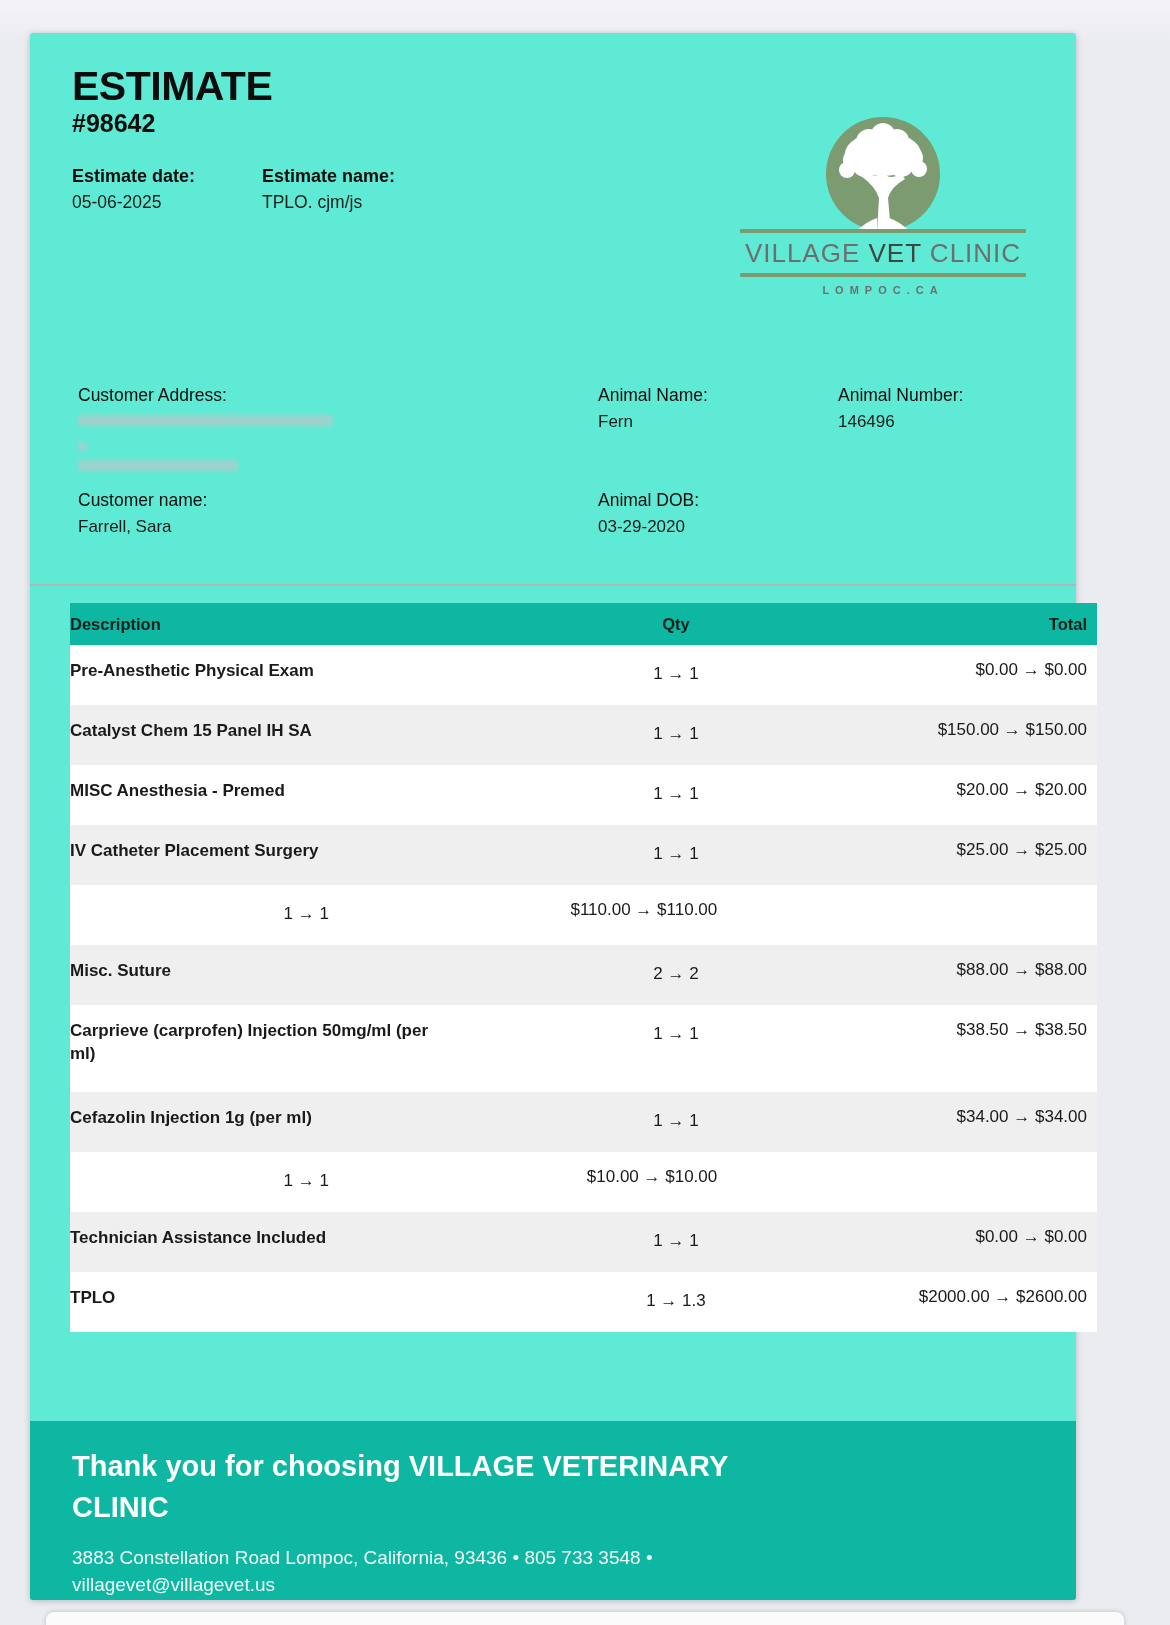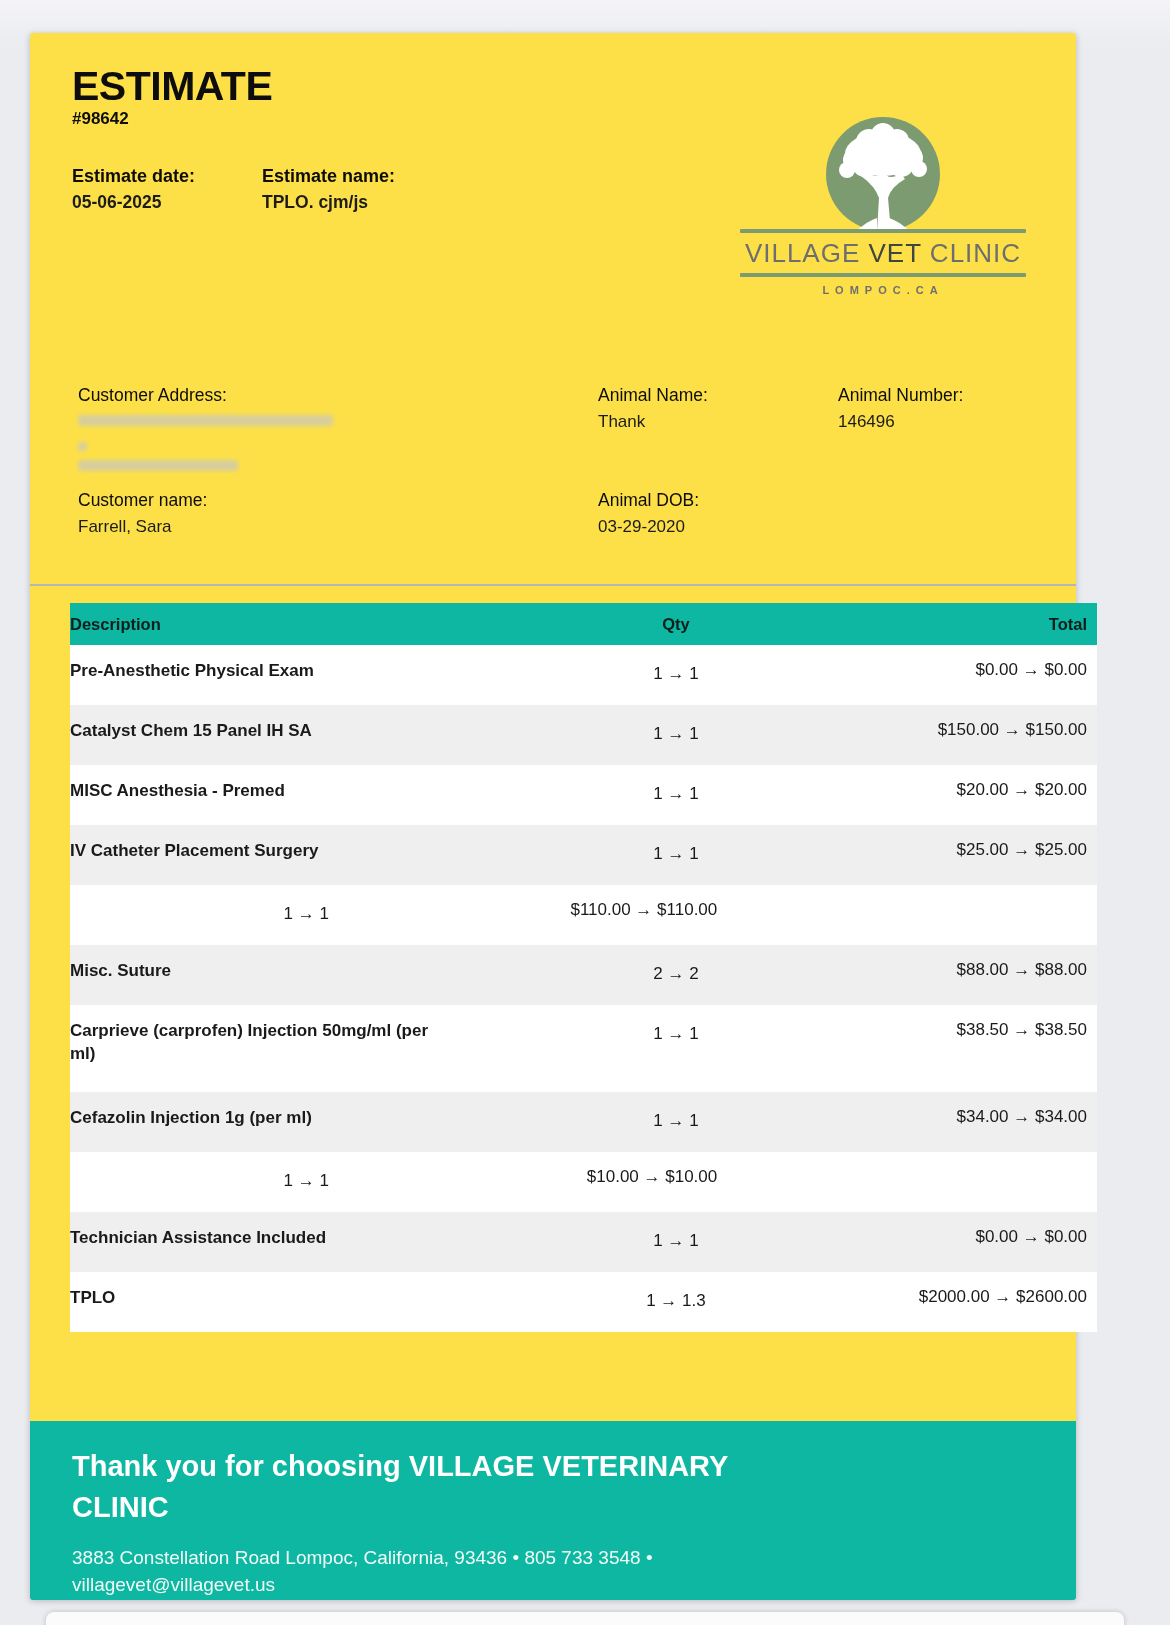--- a/index.html
+++ b/index.html
@@ -6,29 +6,29 @@
   html,body { width:1170px; height:1625px; }
   body {
     font-family:"Liberation Sans","DejaVu Sans",sans-serif;
     background:linear-gradient(#f4f4f8 0px,#ebecf0 45px,#ebecf0 100%);
     color:#1a1a1a;
     position:relative;
     overflow:hidden;
   }
   .card {
     position:absolute; left:30px; top:33px; width:1046px; height:1567px;
-    background:#fde047; border-radius:3px;
+    background:#5eead4; border-radius:3px;
     box-shadow:0 1px 6px rgba(50,50,65,.28);
   }
   
   .doc-title { position:absolute; left:42px; top:30px; font-size:41px; font-weight:800; letter-spacing:-.5px; color:#0d0d0d; }
-  .doc-number { position:absolute; left:42px; top:76px; font-size:17px; font-weight:700; color:#0d0d0d; }
+  .doc-number { position:absolute; left:42px; top:76px; font-size:25px; font-weight:700; color:#0d0d0d; }
   .meta-field { position:absolute; top:133px; width:230px; }
   .meta-field .lbl { font-size:18px; font-weight:700; color:#0d0d0d; }
-  .meta-field .val { font-size:17.5px; margin-top:5px; color:#1c1c1c;font-weight:bold; }
+  .meta-field .val { font-size:17.5px; margin-top:5px; color:#1c1c1c; }
   .mf1 { left:42px; } .mf2 { left:232px; }
   
   .logo { position:absolute; left:710px; top:74px; width:286px; text-align:center; }
   .logo .tree-wrap { height:122px; position:relative; }
   .logo svg.tree { position:absolute; left:50%; margin-left:-58px; bottom:-3px; }
   .logo .rule { height:4px; background:#7c9b70; border-radius:1px; position:relative; z-index:0; }
   .logo .name { font-size:26px; letter-spacing:1px; color:#6e6e6e; padding:5px 0 4px 0; white-space:nowrap; }
   .logo .name b { color:#3f4540; font-weight:400;text-align:center; }
   .logo .loc { font-size:11px; letter-spacing:6px; color:#6f6f6f; margin-top:7px; font-weight:600; }
   
@@ -115,21 +115,21 @@
   <div class="info-col ir1 c1">
     <div class="lbl">Customer Address:</div>
     <div class="redact">
       <div class="bar rb1"></div>
       <div class="bar rb2"></div>
       <div class="bar rb3"></div>
     </div>
   </div>
   <div class="info-col ir1 c2">
     <div class="lbl">Animal Name:</div>
-    <div class="val">Thank</div>
+    <div class="val">Fern</div>
   </div>
   <div class="info-col ir1 c3">
     <div class="lbl">Animal Number:</div>
     <div class="val">146496</div>
   </div>
 
   <div class="info-col ir2 c1">
     <div class="lbl">Customer name:</div>
     <div class="val">Farrell, Sara</div>
   </div>

